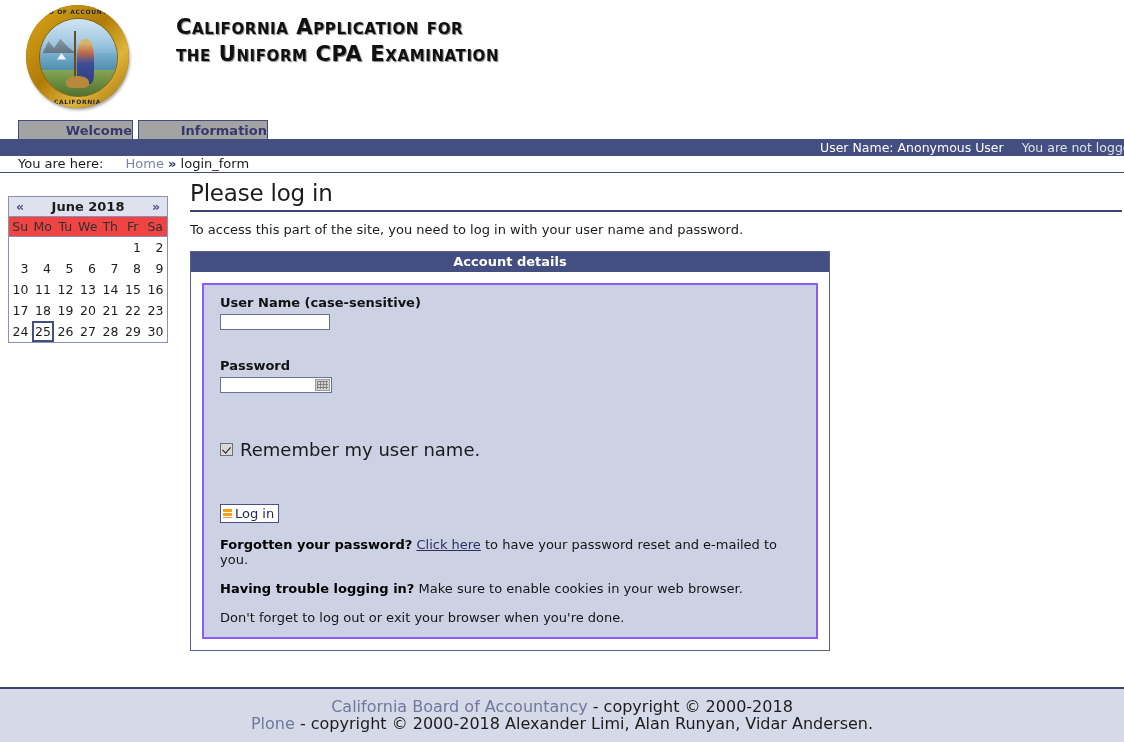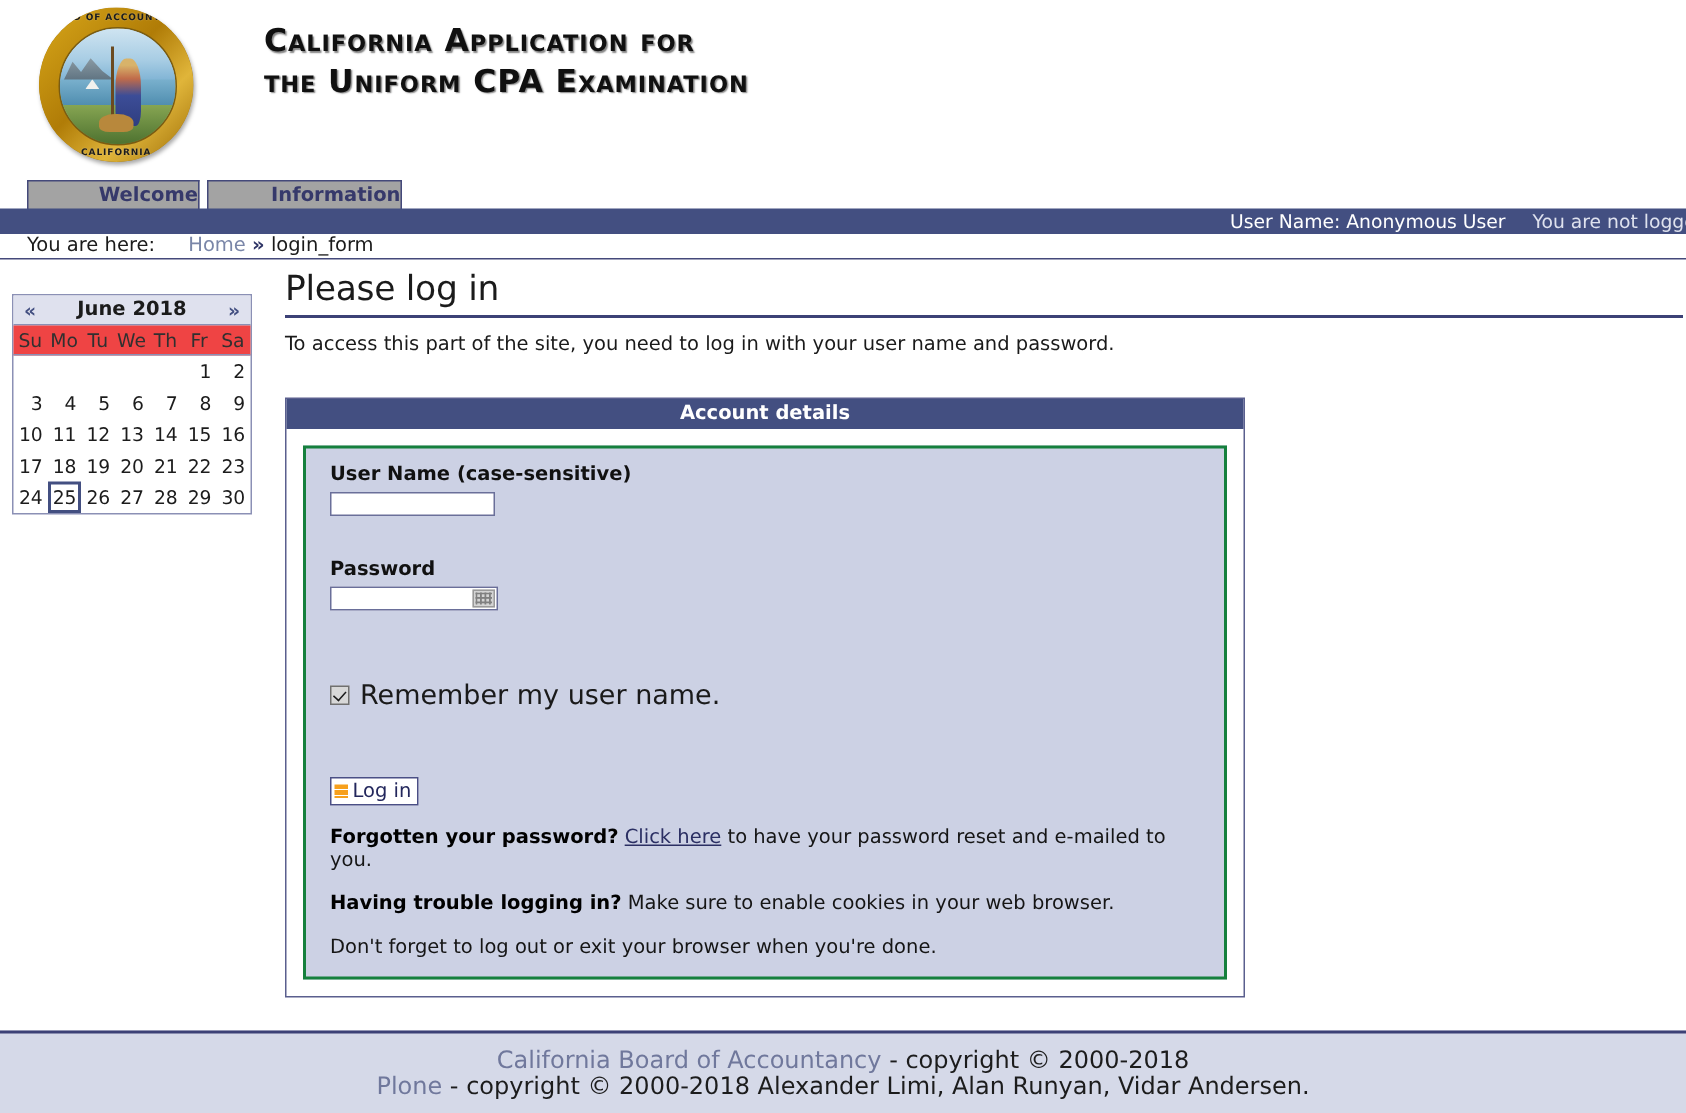--- a/index.html
+++ b/index.html
@@ -283,38 +283,38 @@
     font-family: "DejaVu Sans", "Liberation Sans", sans-serif;
     letter-spacing: -0.2px;
   }
   #page-desc {
     margin: 10px 0 0 0;
     font-size: 13px;
     color: #1a1a1a;
   }
 
   #login-form {
-    margin-top: 28px;
+    margin-top: 14px;
     width: 640px;
     border: 1px solid #5a5f8e;
     background: #ffffff;
     box-sizing: border-box;
   }
   #form-legend {
     background: #434f81;
     color: #ffffff;
     font-weight: bold;
     font-size: 13px;
     text-align: center;
     height: 20px;
     line-height: 20px;
   }
   #fieldset {
     margin: 11px;
-    border: 2px solid #15803d;
+    border: 2px solid #8b5cf6;
     background: #ccd1e4;
     padding: 10px 0 12px 0;
     box-sizing: border-box;
   }
   .field-block { padding: 0 16px; }
   .field-label {
     font-weight: bold;
     font-size: 13px;
     color: #111111;
     margin-bottom: 4px;

